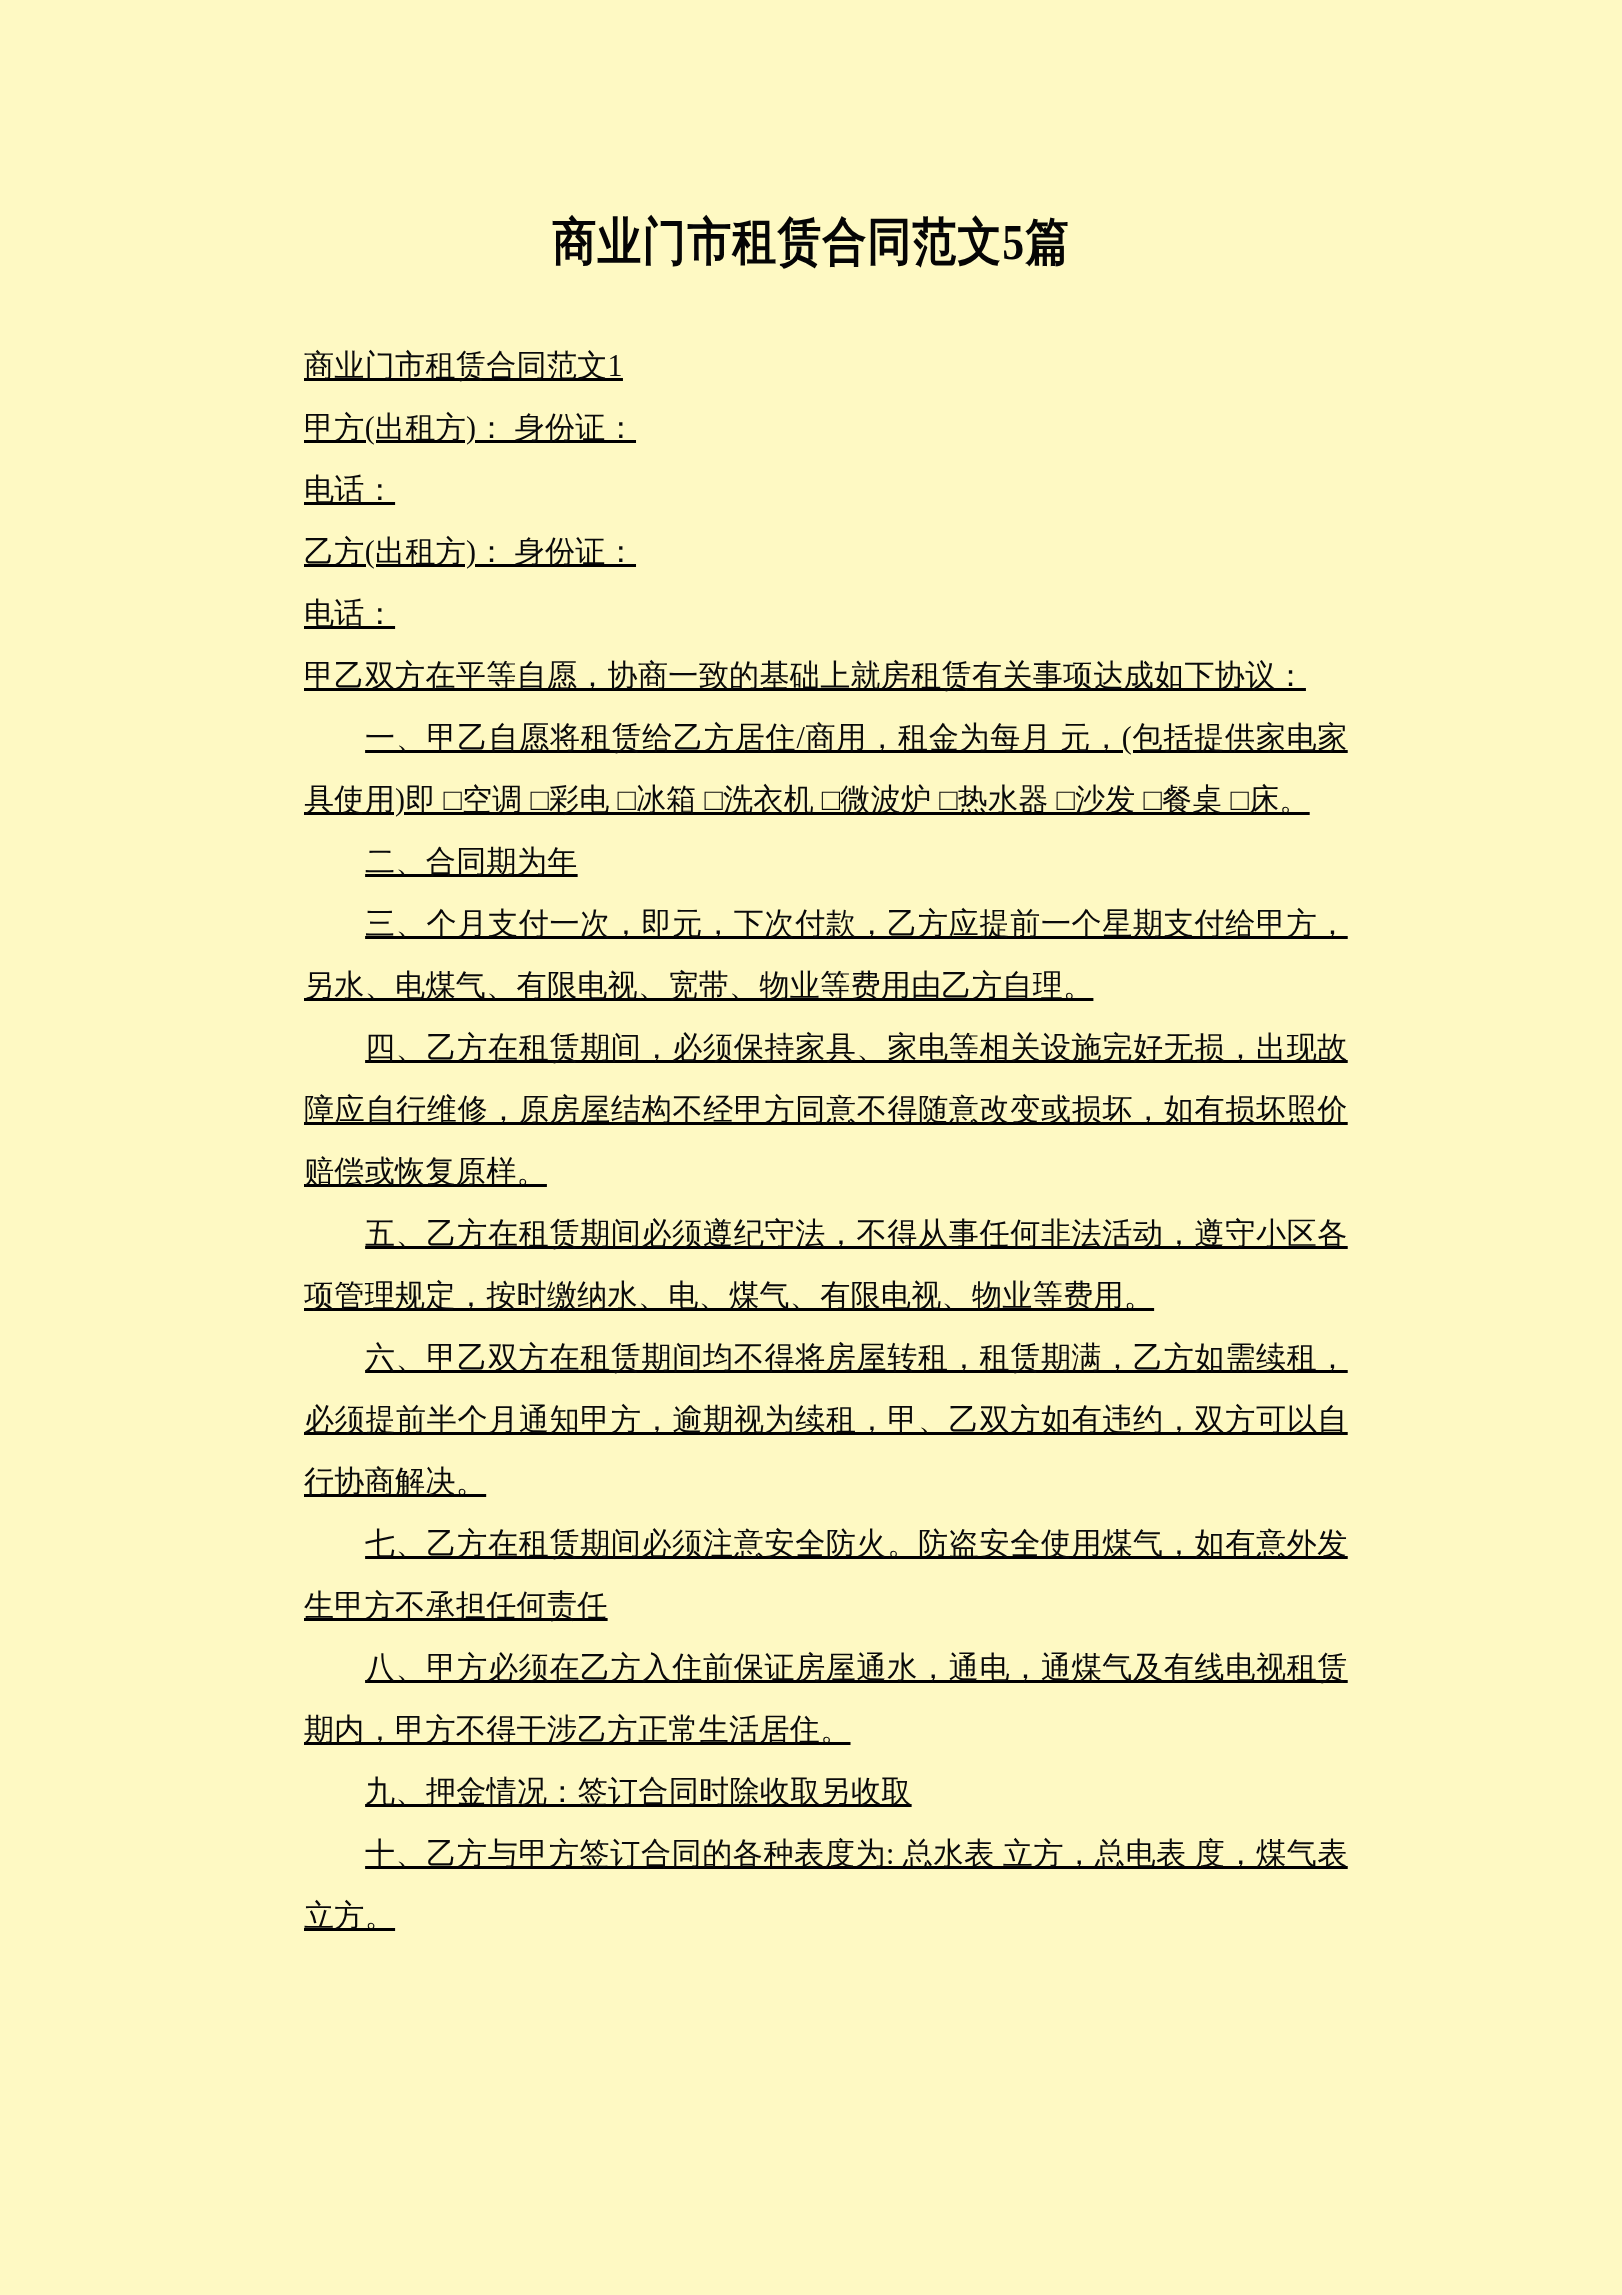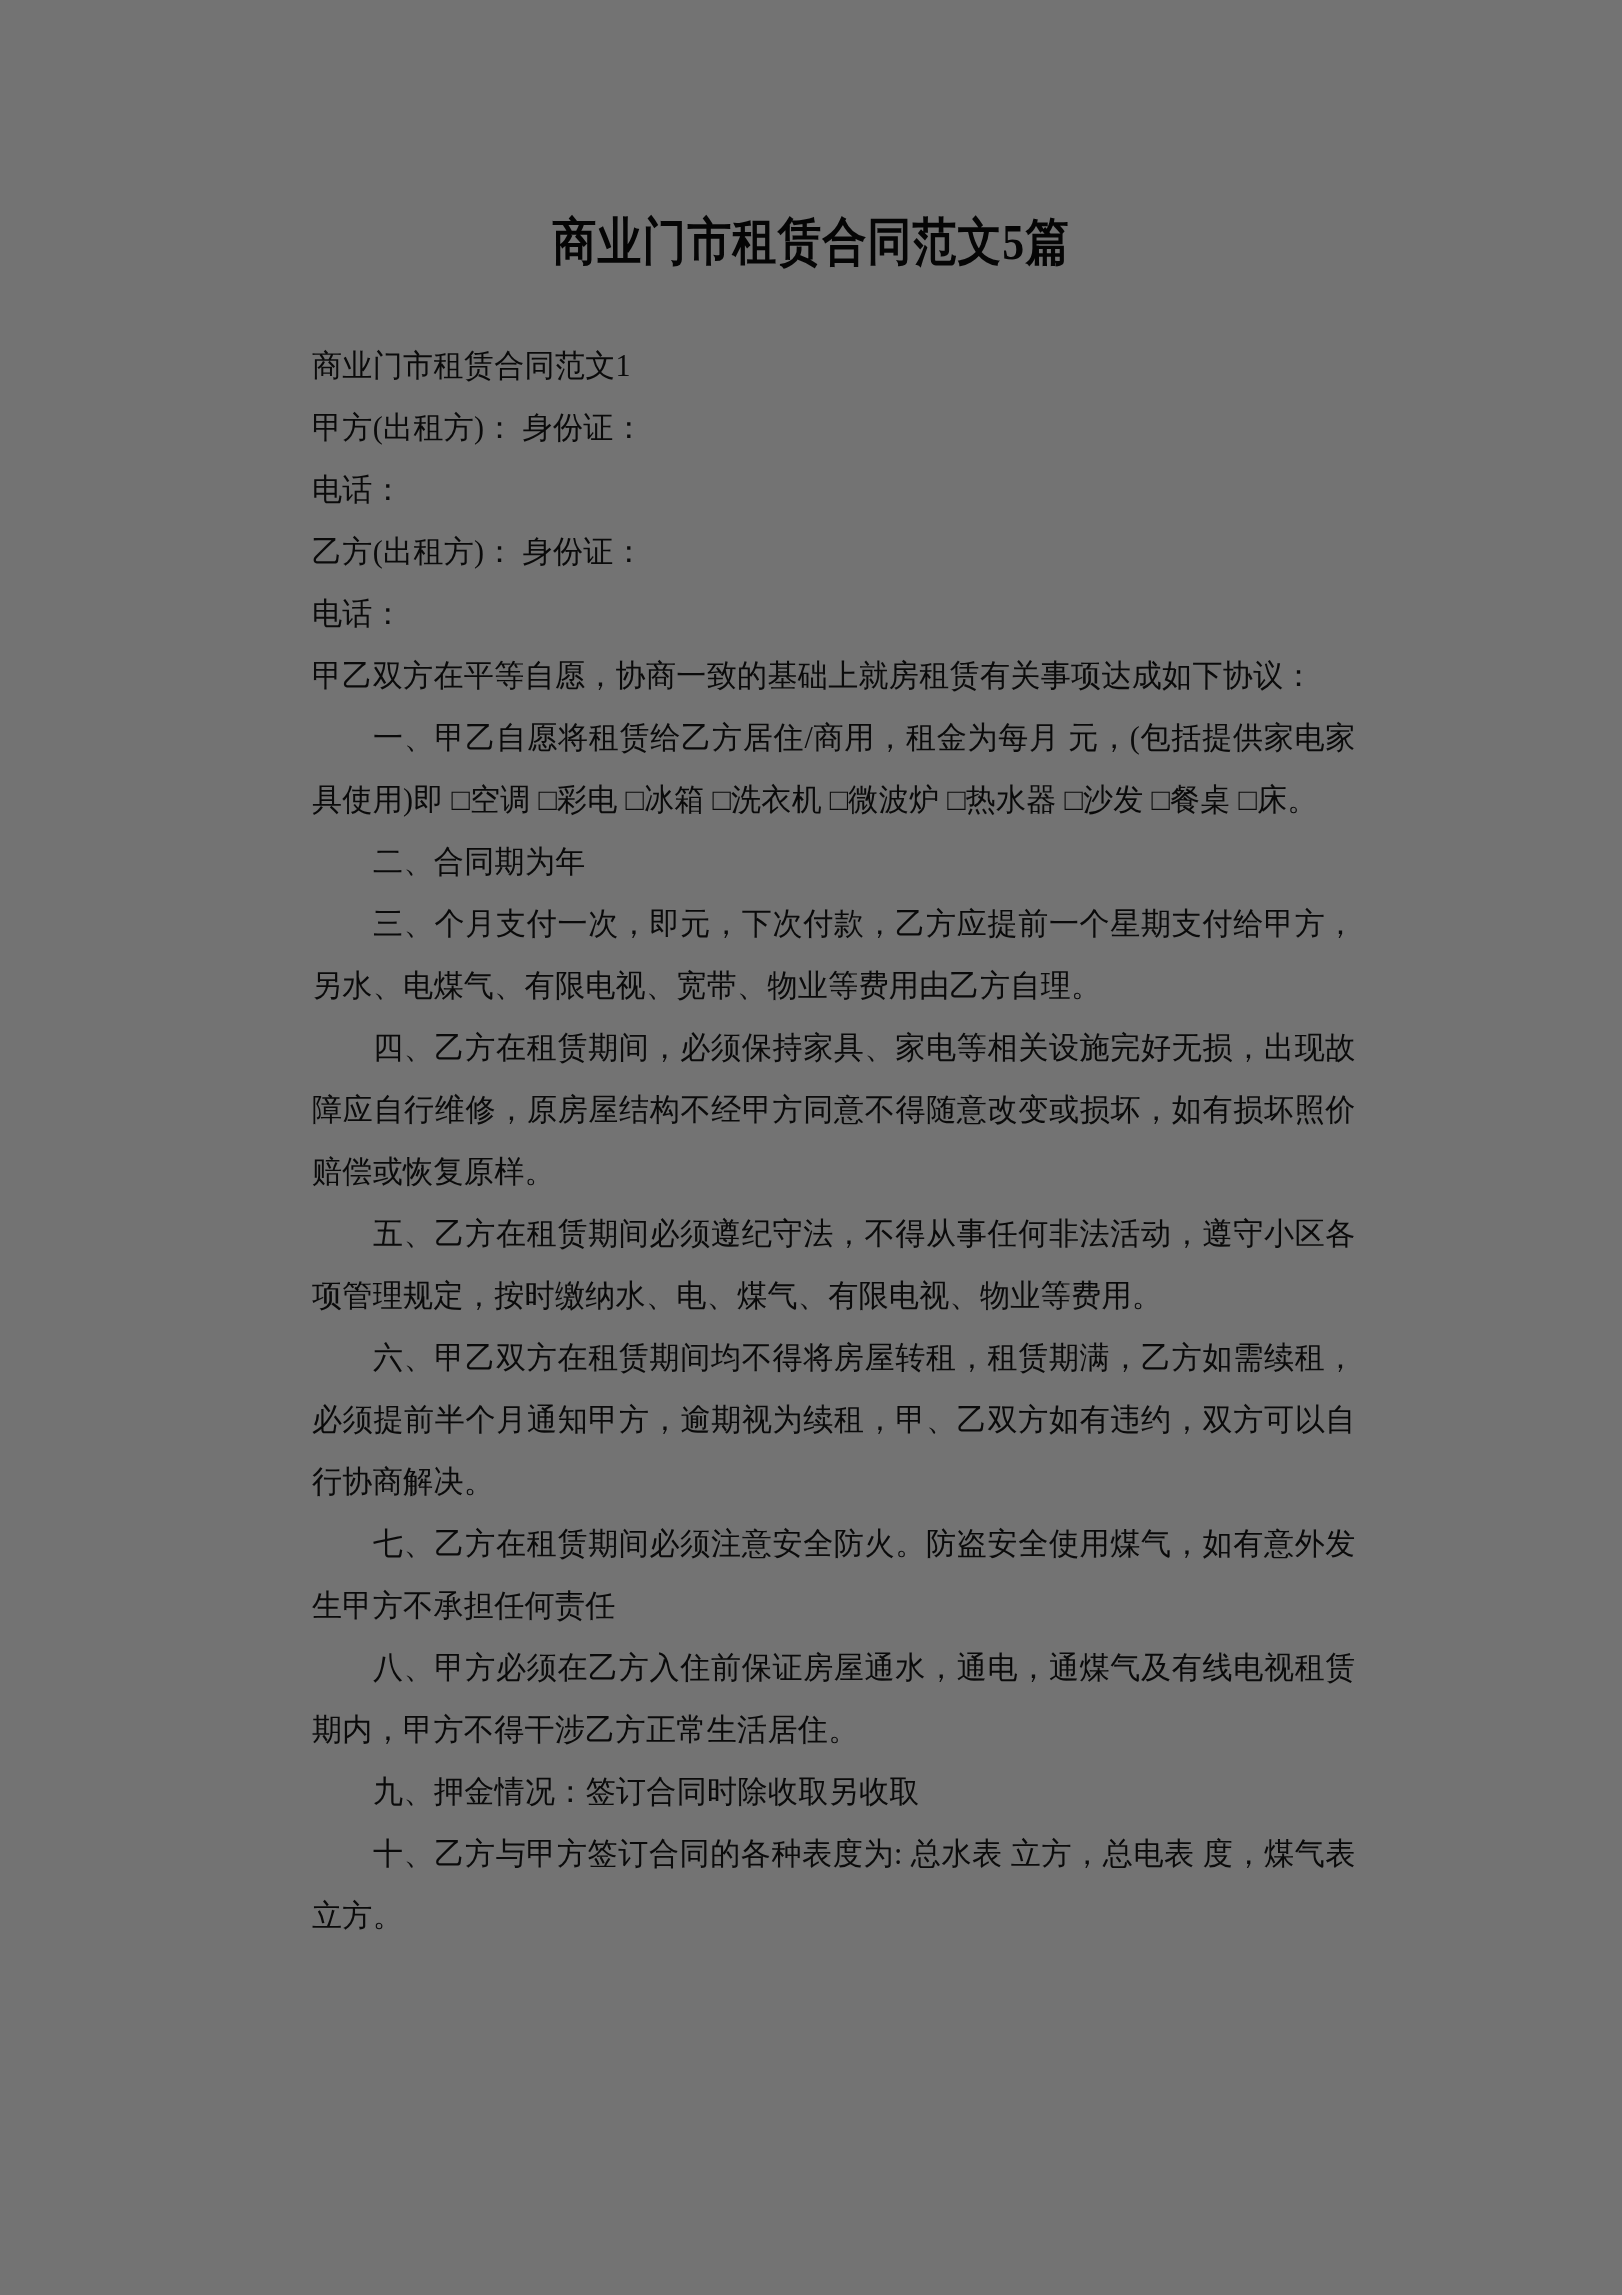--- a/index.html
+++ b/index.html
@@ -7,42 +7,43 @@
     padding: 0;
     background: #ffffff;
   }
   body {
     font-family: "Liberation Serif", "DejaVu Serif", serif;
   }
   .page {
     position: relative;
     width: 1623px;
     height: 2295px;
-    background: #737373;
+    background: #fef9c3;
     box-sizing: border-box;
     overflow: hidden;
   }
   .doc-title {
     position: absolute;
     left: 0;
     right: 0;
     top: 178px;
     text-align: center;
     font-size: 51px;
     font-weight: bold;
     line-height: 1.2;
     letter-spacing: 1.3px;
     color: #050505;
     transform: scaleX(0.86);
   }
   .body-block {
     position: absolute;
-    left: 312px;
+    left: 304px;
     top: 335px;
     width: 1076px;
+    text-decoration: underline;
   }
   .para {
     font-size: 31px;
     line-height: 62px;
     color: #0a0a0a;
     text-align: justify;
     text-justify: inter-character;
     margin: 0;
     letter-spacing: 0.3px;
     transform: scaleX(0.97);

